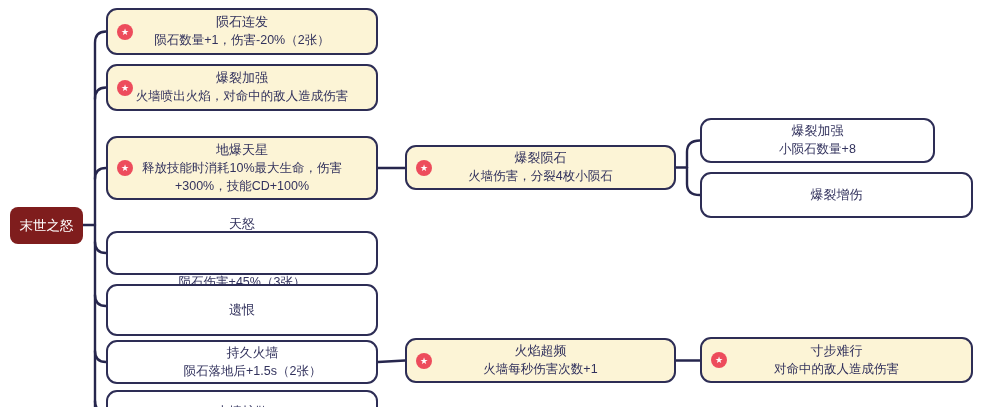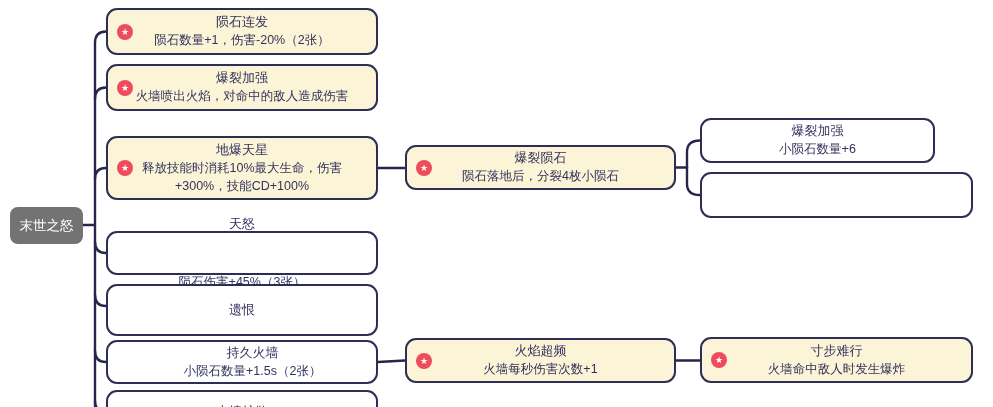--- a/index.html
+++ b/index.html
@@ -46,21 +46,21 @@
     font-size: 9px;
     line-height: 16px;
     text-align: center;
     display: block;
   }
   #root-node {
     position: absolute;
     left: 10px; top: 207px;
     width: 73px; height: 37px;
     box-sizing: border-box;
-    background: #737373;
+    background: #7f1d1d;
     border-radius: 8px;
     color: #ffffff;
     font-size: 13.5px;
     font-weight: 500;
     display: flex;
     align-items: center;
     justify-content: center;
     cursor: pointer;
   }
 </style>
@@ -109,41 +109,42 @@
       </div>
       <div class="node white" style="left: 106px; top: 231px; width: 272px; height: 44px; gap: 40px;">
         <div class="title">天怒</div>
         <div class="desc">陨石伤害+45%（3张）</div>
       </div>
       <div class="node white" style="left: 106px; top: 284px; width: 272px; height: 52px;">
         <div class="title">遗恨</div>
       </div>
       <div class="node white" style="left: 106px; top: 340px; width: 272px; height: 44px; padding-left: 43px;">
         <div class="title">持久火墙</div>
-        <div class="desc">小陨石数量+1.5s（2张）</div>
+        <div class="desc">陨石落地后+1.5s（2张）</div>
       </div>
       <div class="node white" style="left: 106px; top: 390px; width: 272px; height: 44px;">
         <div class="title">火墙扩散</div>
       </div>
       <div class="node cream" style="left: 405px; top: 145px; width: 271px; height: 45px;">
         <span class="star-badge">★</span>
         <div class="title">爆裂陨石</div>
-        <div class="desc">陨石落地后，分裂4枚小陨石</div>
+        <div class="desc">火墙伤害，分裂4枚小陨石</div>
       </div>
       <div class="node white" style="left: 700px; top: 118px; width: 235px; height: 45px;">
         <div class="title">爆裂加强</div>
-        <div class="desc">小陨石数量+6</div>
+        <div class="desc">小陨石数量+8</div>
       </div>
       <div class="node white" style="left: 700px; top: 172px; width: 273px; height: 46px;">
+        <div class="title">爆裂增伤</div>
       </div>
       <div class="node cream" style="left: 405px; top: 338px; width: 271px; height: 45px;">
         <span class="star-badge">★</span>
         <div class="title">火焰超频</div>
         <div class="desc">火墙每秒伤害次数+1</div>
       </div>
       <div class="node cream" style="left: 700px; top: 337px; width: 273px; height: 46px;">
         <span class="star-badge">★</span>
         <div class="title">寸步难行</div>
-        <div class="desc">火墙命中敌人时发生爆炸</div>
+        <div class="desc">对命中的敌人造成伤害</div>
       </div>
     </div>
 
 </div>
 
 </body></html>

